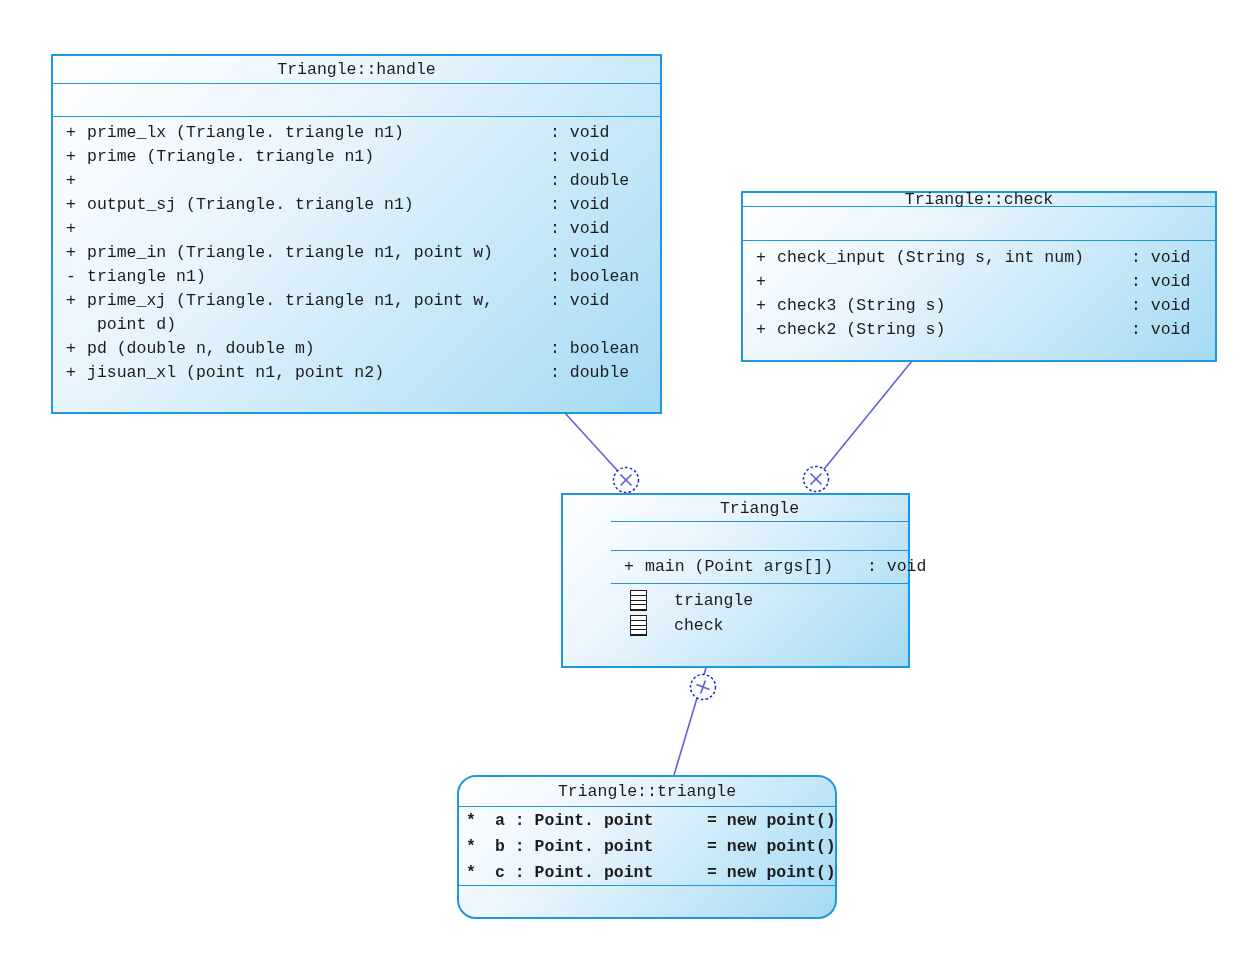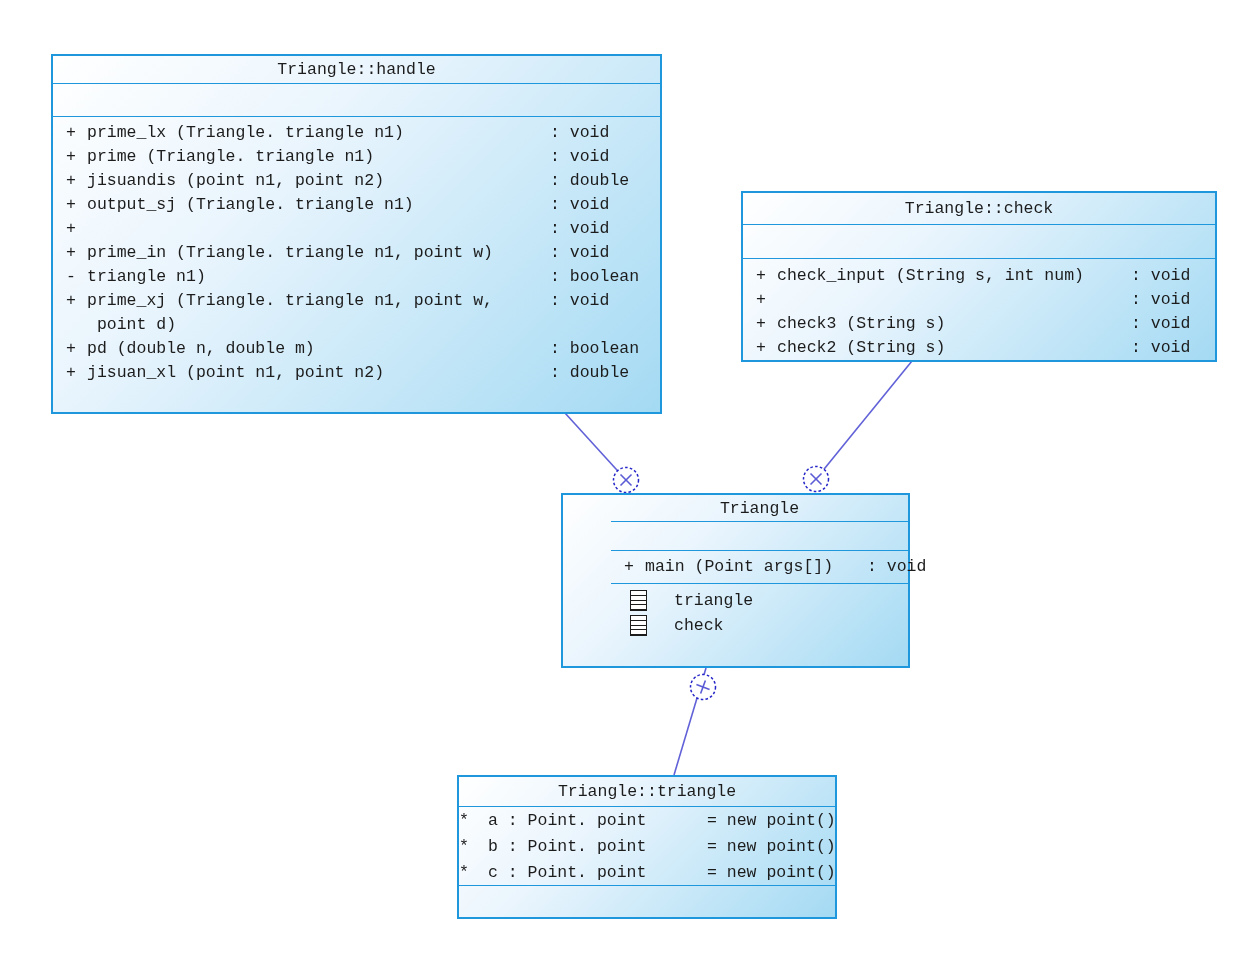--- a/index.html
+++ b/index.html
@@ -27,40 +27,40 @@
   .m-row{position:relative;line-height:24px;padding-left:13px;white-space:pre;}
   .m-row .vis{display:inline-block;width:21px;vertical-align:top;}
   .m-row .sig{display:inline-block;vertical-align:top;white-space:pre;}
   .m-row .ret{position:absolute;top:0;white-space:pre;}
   #box-handle{left:51px;top:54px;width:611px;height:360px;}
   #box-handle .title{height:28px;}
   #box-handle .attrs{height:33px;}
   #box-handle .rows{padding-top:4px;}
   #box-handle .ret{left:497px;}
   #box-check{left:741px;top:191px;width:476px;height:171px;}
-  #box-check .title{height:32px;}
+  #box-check .title{height:14px;}
   #box-check .attrs{height:34px;}
   #box-check .rows{padding-top:5px;}
   #box-check .ret{left:388px;}
   #box-main{left:561px;top:493px;width:349px;height:175px;padding-left:48px;}
   #box-main .title{height:27px;}
   #box-main .attrs{height:29px;}
   #box-main .ops{height:33px;padding-top:4px;}
   #box-main .ret{left:256px;}
   #box-main .nested{padding-top:4px;}
   .n-row{height:25px;display:flex;align-items:center;padding-left:19px;}
   .n-icon{
     width:15px;height:19px;box-sizing:content-box;border:1px solid #1c1c1c;
     background:repeating-linear-gradient(to bottom,#ffffff 0px,#ffffff 3.8px,#1c1c1c 3.8px,#1c1c1c 4.8px);
   }
   .n-label{margin-left:27px;font-size:16.5px;white-space:pre;}
-  #box-struct{left:457px;top:775px;width:380px;height:144px;}
+  #box-struct{left:457px;top:775px;width:380px;height:144px;border-radius:19px;}
   #box-struct .title{height:30px;}
   #box-struct .fields{height:79px;padding-top:1px;}
-  .f-row{position:relative;line-height:26px;white-space:pre;font-size:16.5px;}
+  .f-row{position:relative;line-height:26px;padding-left:7px;white-space:pre;font-size:16.5px;font-weight:bold;}
   .f-row .vis{display:inline-block;width:29px;}
   .f-row .init{position:absolute;left:248px;top:0;white-space:pre;}
 </style>
 </head>
 <body>
 
 <div id="canvas">
 
   <svg class="wires" width="1256" height="958" viewBox="0 0 1256 958">
     <line x1="565" y1="413" x2="626" y2="480" stroke="#6161d8" stroke-width="1.6"></line>
@@ -81,21 +81,21 @@
       <line x1="703" y1="680" x2="703" y2="694" stroke="#5b5bd6" stroke-width="1.6"></line>
     </g>
   </svg>
 
   <div class="box" id="box-handle">
     <div class="compartment title">Triangle::handle</div>
     <div class="compartment attrs"></div>
     <div class="compartment rows">
         <div class="m-row"><span class="vis">+</span><div class="sig"><div>prime_lx (Triangle. triangle n1)</div></div><span class="ret">: void</span></div>
         <div class="m-row"><span class="vis">+</span><div class="sig"><div>prime (Triangle. triangle n1)</div></div><span class="ret">: void</span></div>
-        <div class="m-row"><span class="vis">+</span><div class="sig"><div>jisuandis (point n1, point n2)</div></div><span class="ret">: double</span></div>
+        <div class="m-row"><span class="vis">+</span><span class="ret">: double</span></div>
         <div class="m-row"><span class="vis">+</span><div class="sig"><div>output_sj (Triangle. triangle n1)</div></div><span class="ret">: void</span></div>
         <div class="m-row"><span class="vis">+</span><span class="ret">: void</span></div>
         <div class="m-row"><span class="vis">+</span><div class="sig"><div>prime_in (Triangle. triangle n1, point w)</div></div><span class="ret">: void</span></div>
         <div class="m-row"><span class="vis">-</span><div class="sig"><div>triangle n1)</div></div><span class="ret">: boolean</span></div>
         <div class="m-row"><span class="vis">+</span><div class="sig"><div>prime_xj (Triangle. triangle n1, point w,</div><div> point d)</div></div><span class="ret">: void</span></div>
         <div class="m-row"><span class="vis">+</span><div class="sig"><div>pd (double n, double m)</div></div><span class="ret">: boolean</span></div>
         <div class="m-row"><span class="vis">+</span><div class="sig"><div>jisuan_xl (point n1, point n2)</div></div><span class="ret">: double</span></div>
       </div>
   </div>
 

